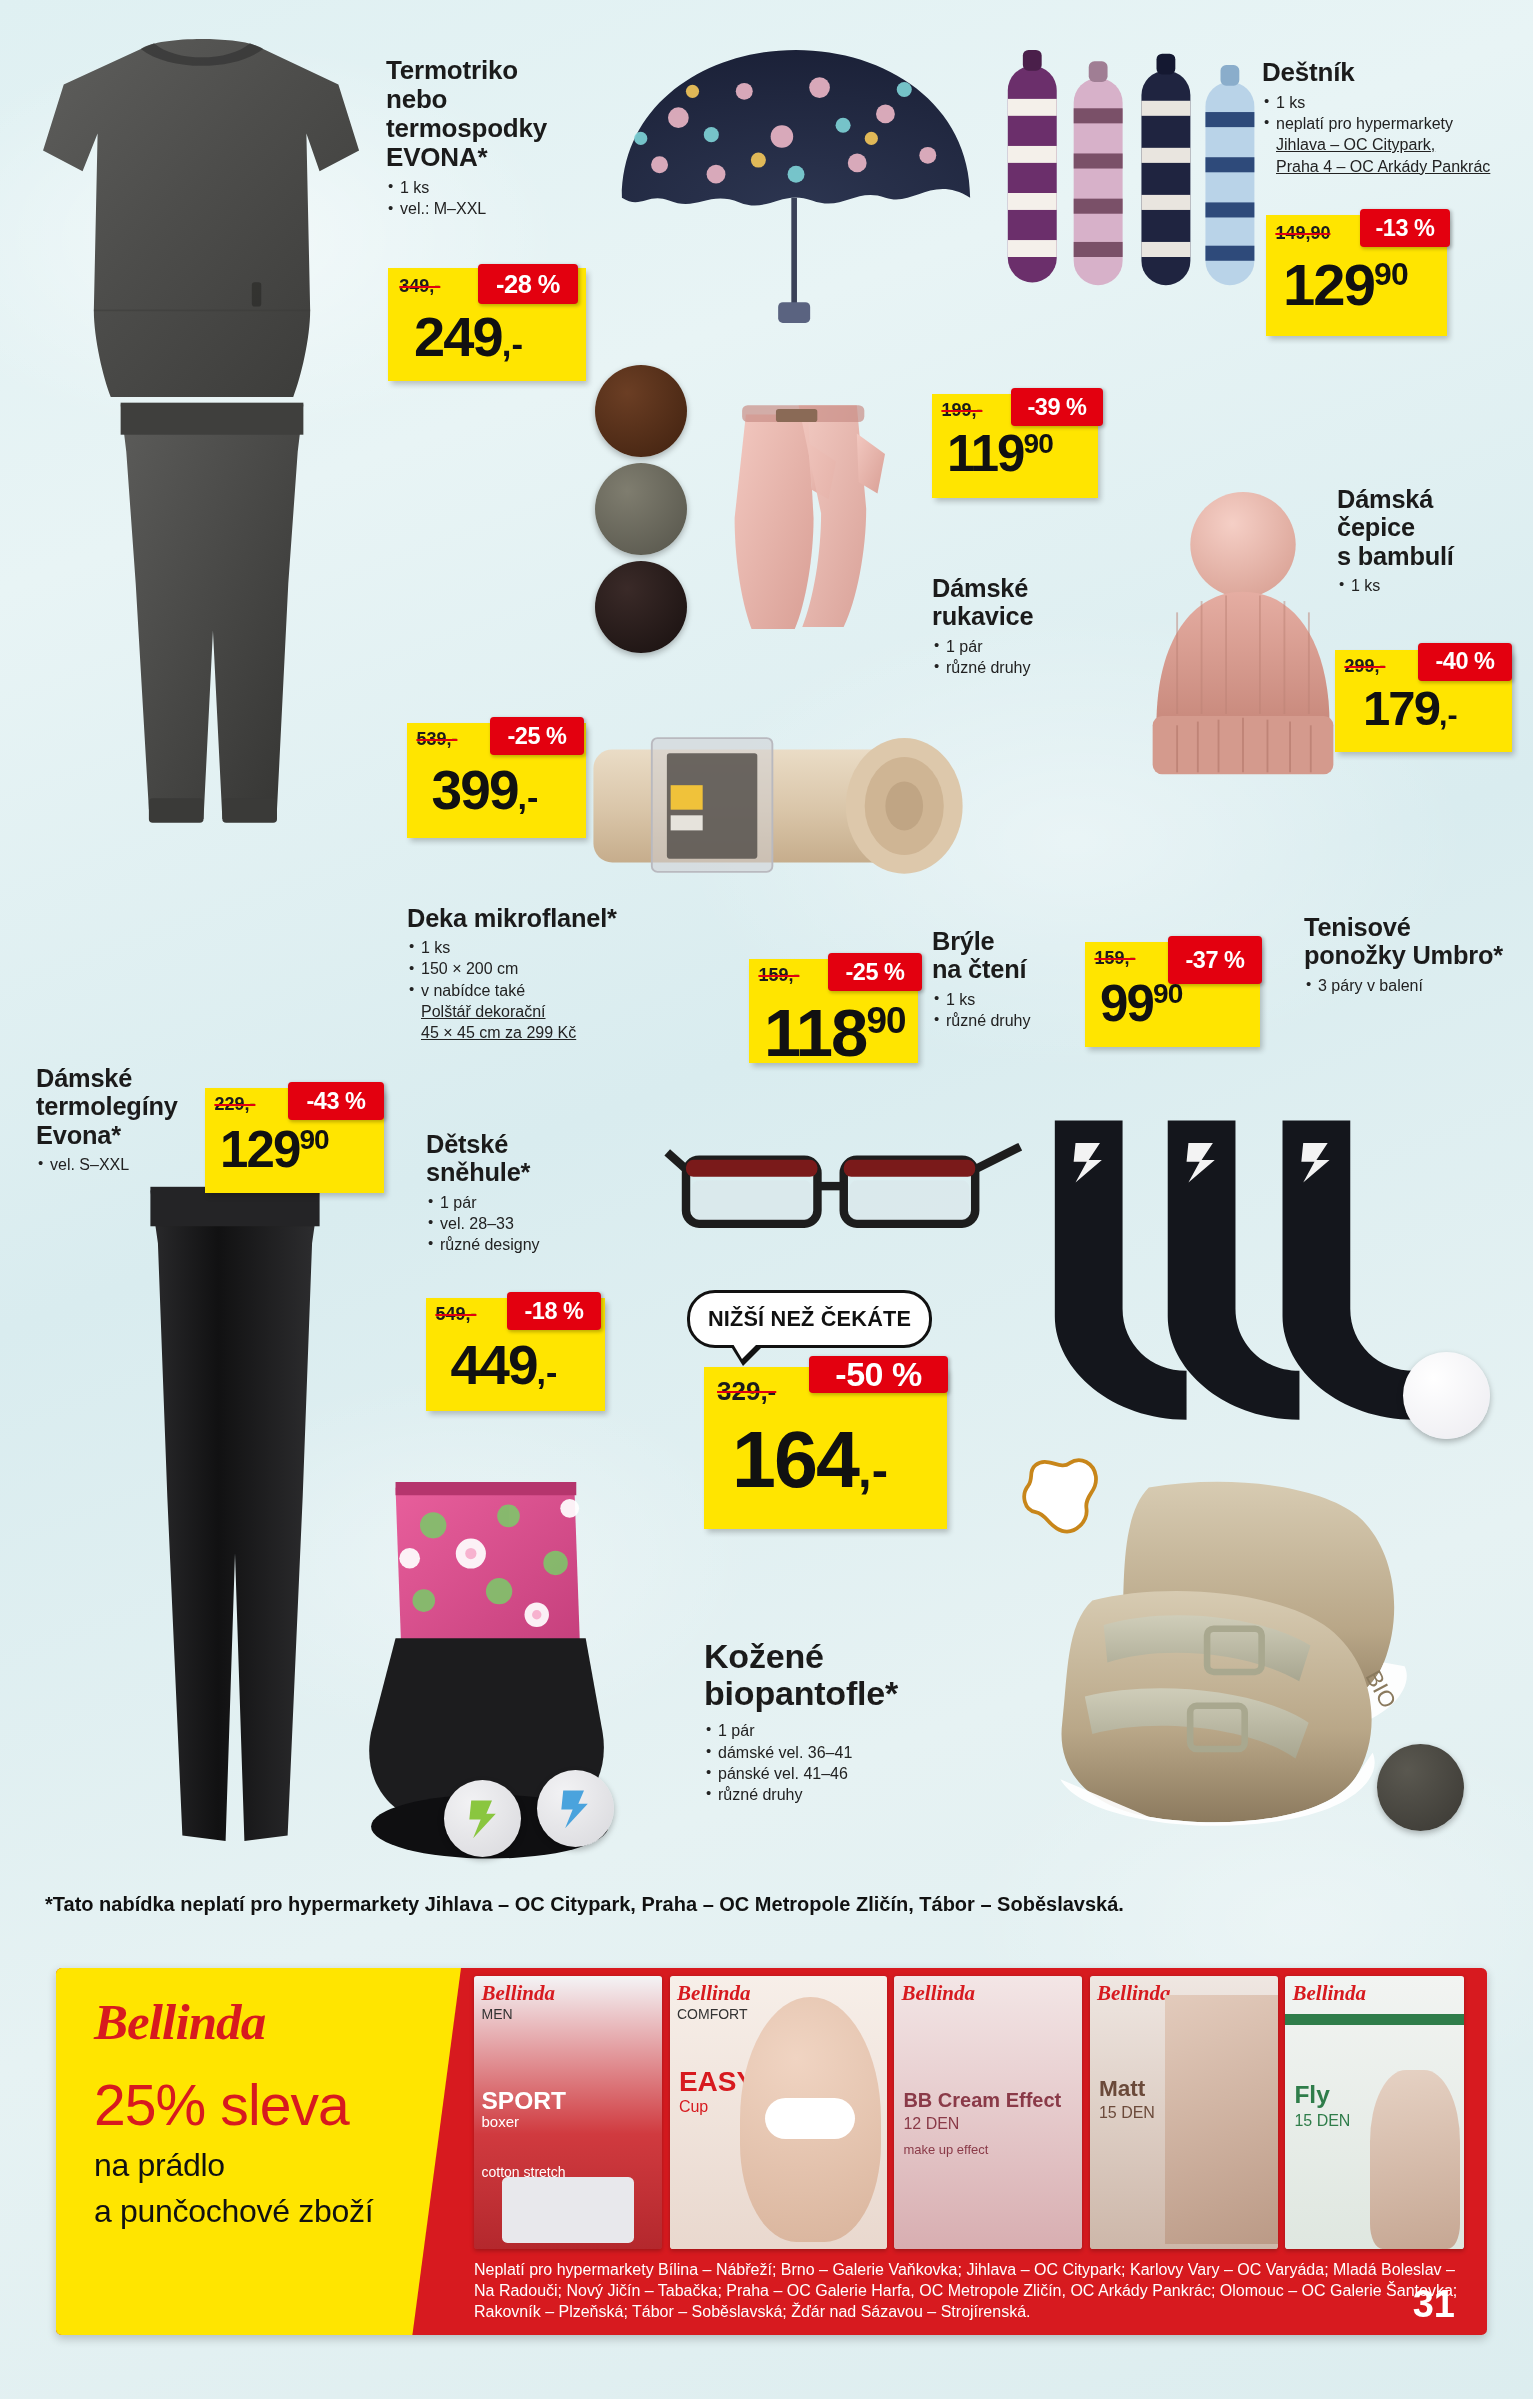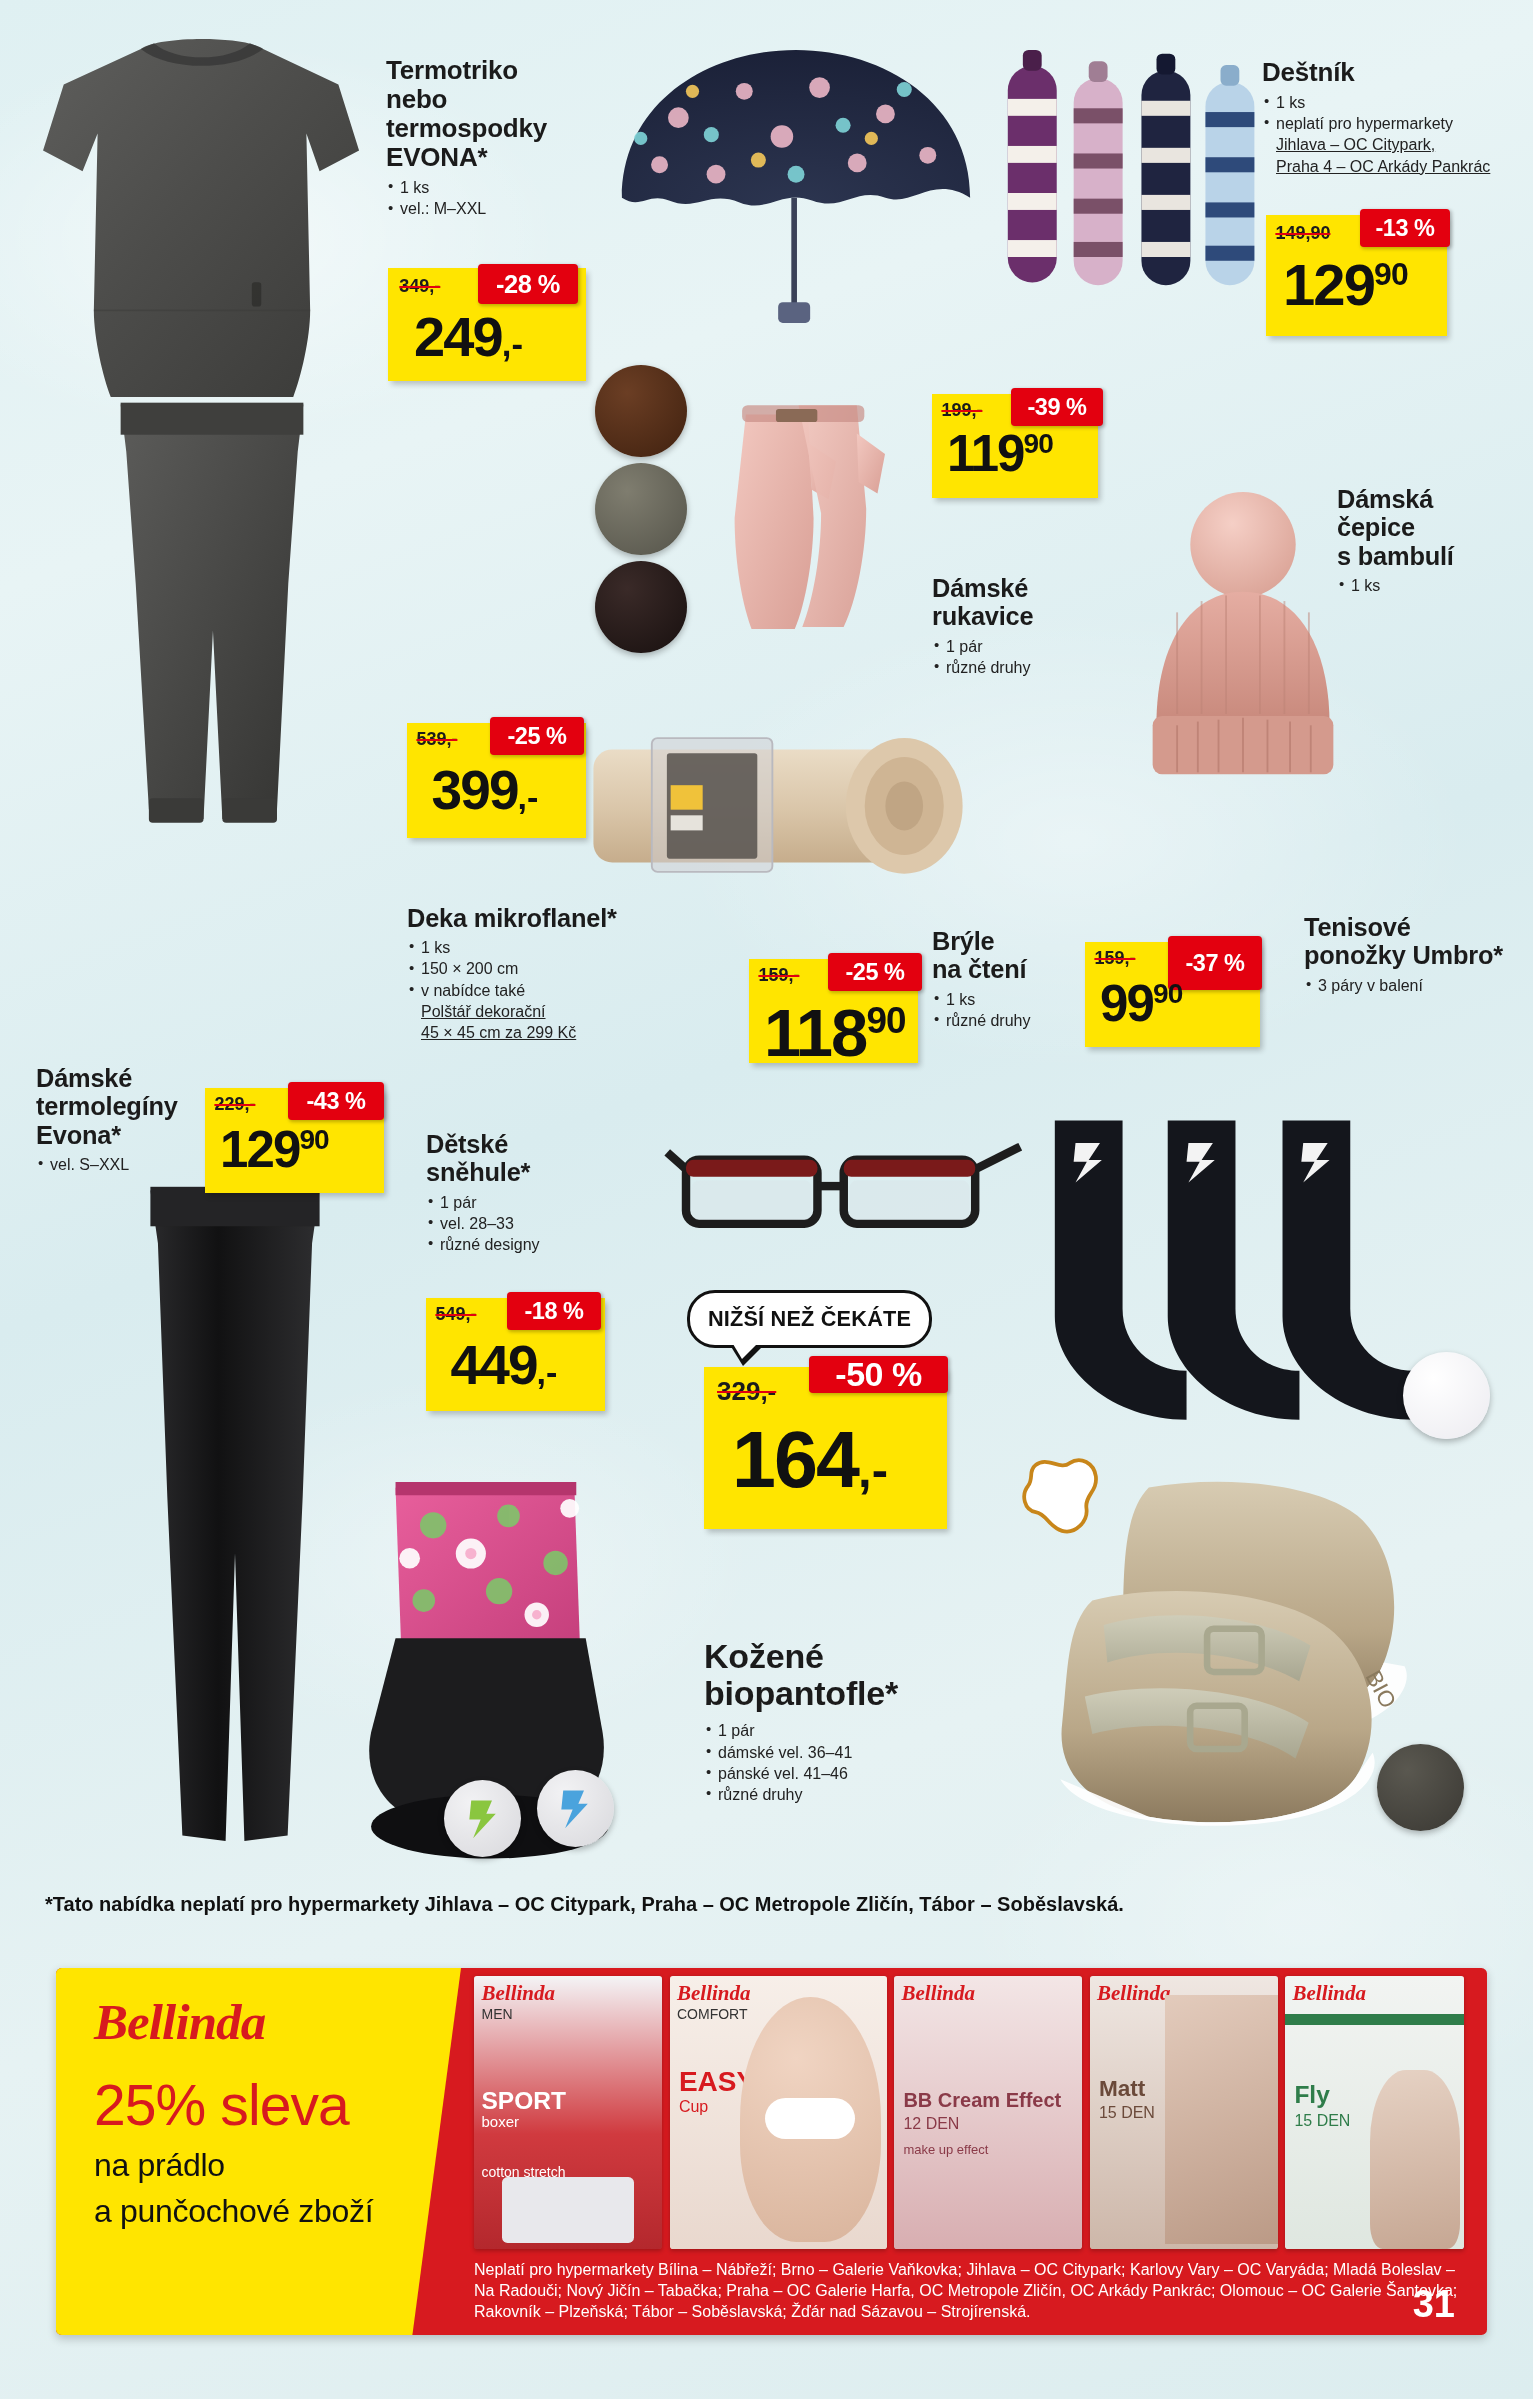--- a/index.html
+++ b/index.html
@@ -534,20 +534,27 @@
   </div>
 
   <div class="zone" style="left:1337px;top:485px;width:198px">
     <div class="prod-title" style="font-size:25.4px;white-space:pre-line">Dámská
 čepice
 s bambulí</div>
     <ul class="bullets">
       <li>1 ks</li>
     </ul>
   </div>
+  <div class="tag" style="left:1335px;top:650px;width:177px;height:102px">
+    <div class="oldprice" style="left:9.4px;top:5.6px">299,-</div>
+    <div class="discount" style="left:83px;top:-7.5px;width:94px;height:38px;font-size:23.5px">-40 %</div>
+    <div class="bigprice" style="left:28px;top:34px;font-size:49px">
+      <span>179</span><span class="dash">,-</span>
+    </div>
+  </div>
 
   <div class="zone" style="left:407px;top:904px;width:273px">
     <div class="prod-title" style="font-size:25.4px">Deka mikroflanel*</div>
     <ul class="bullets">
       <li>1 ks</li>
       <li>150 × 200 cm</li>
       <li>v nabídce také</li>
     </ul>
     <div class="plain-line">Polštář dekorační</div>
     <div class="plain-line">45 × 45 cm za 299 Kč</div>
@@ -578,21 +585,21 @@
 
   <div class="zone" style="left:1304px;top:913px;width:235px">
     <div class="prod-title" style="font-size:25.4px;white-space:pre-line">Tenisové
 ponožky Umbro*</div>
     <ul class="bullets">
       <li>3 páry v balení</li>
     </ul>
   </div>
   <div class="tag" style="left:1085px;top:942px;width:175px;height:105px">
     <div class="oldprice" style="left:9.4px;top:5.6px">159,-</div>
-    <div class="discount" style="left:83px;top:-5.6px;width:94px;height:54px;font-size:23.5px">-37 %</div>
+    <div class="discount" style="left:83px;top:-5.6px;width:94px;height:48px;font-size:23.5px">-37 %</div>
     <div class="bigprice" style="left:15px;top:36px;font-size:51px">
       <span>99</span><span class="sup">90</span>
     </div>
   </div>
 
   <div class="zone" style="left:36px;top:1064px;width:198px">
     <div class="prod-title" style="font-size:25.4px;white-space:pre-line">Dámské
 termolegíny
 Evona*</div>
     <ul class="bullets">

